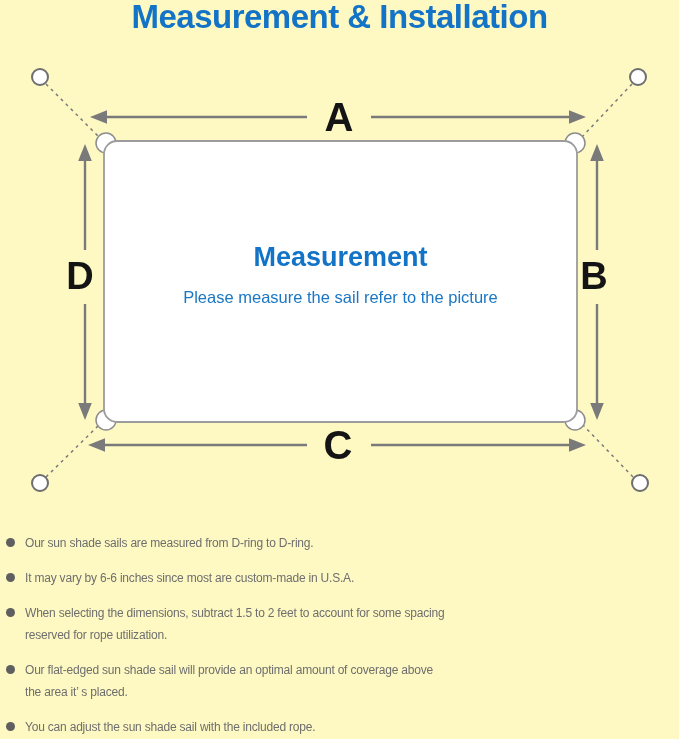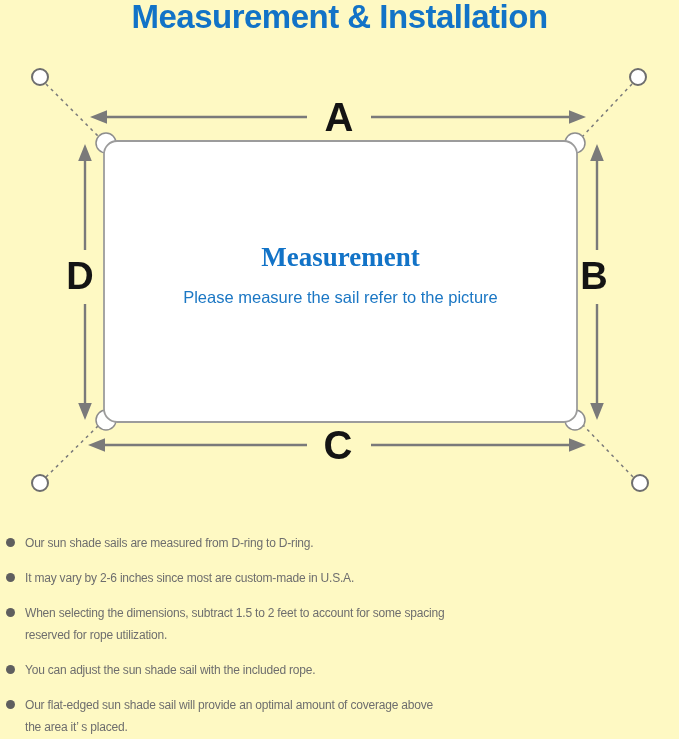--- a/index.html
+++ b/index.html
@@ -43,21 +43,20 @@
   .dim-label.right  { left: 570px; top: 256px; width: 48px; font-size: 38px; line-height: 40px; }
   .inner-heading {
     position: absolute;
     left: 104px;
     top: 242px;
     width: 473px;
     text-align: center;
     font-size: 27px;
     font-weight: bold;
     color: #1273c7;
-    font-family: Liberation Serif, serif;
   }
   .inner-subheading {
     position: absolute;
     left: 104px;
     top: 288px;
     width: 473px;
     text-align: center;
     font-size: 16.5px;
     color: #1b77c4;
   }
@@ -157,31 +156,31 @@
   <div class="inner-heading">Measurement</div>
   <div class="inner-subheading">Please measure the sail refer to the picture</div>
 
   <ul class="bullet-list">
     <li class="bullet-item">
       <span class="bullet-dot"></span>
       <span class="bullet-text">Our sun shade sails are measured from D-ring to D-ring.</span>
     </li>
     <li class="bullet-item">
       <span class="bullet-dot"></span>
-      <span class="bullet-text">It may vary by 2-6 inches since most are custom-made in U.S.A.</span>
+      <span class="bullet-text">It may vary by 6-6 inches since most are custom-made in U.S.A.</span>
     </li>
     <li class="bullet-item">
       <span class="bullet-dot"></span>
       <span class="bullet-text">When selecting the dimensions, subtract 1.5 to 2 feet to account for some spacing
 reserved for rope utilization.</span>
     </li>
     <li class="bullet-item">
       <span class="bullet-dot"></span>
-      <span class="bullet-text">You can adjust the sun shade sail with the included rope.</span>
+      <span class="bullet-text">Our flat-edged sun shade sail will provide an optimal amount of coverage above
+the area it’ s placed.</span>
     </li>
     <li class="bullet-item">
       <span class="bullet-dot"></span>
-      <span class="bullet-text">Our flat-edged sun shade sail will provide an optimal amount of coverage above
-the area it’ s placed.</span>
+      <span class="bullet-text">You can adjust the sun shade sail with the included rope.</span>
     </li>
   </ul>
 
 </div>
 
 </body></html>

